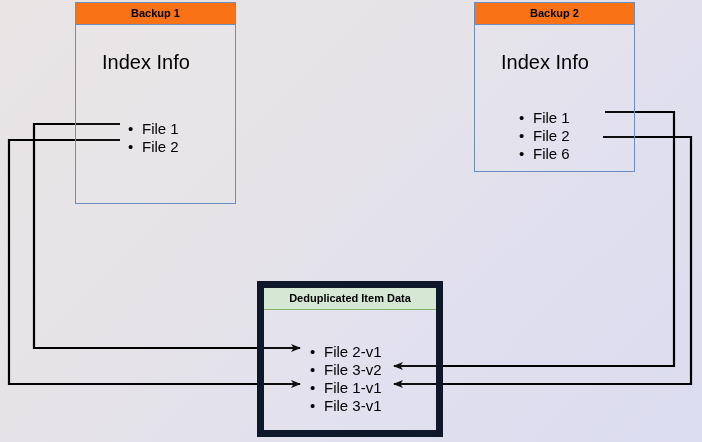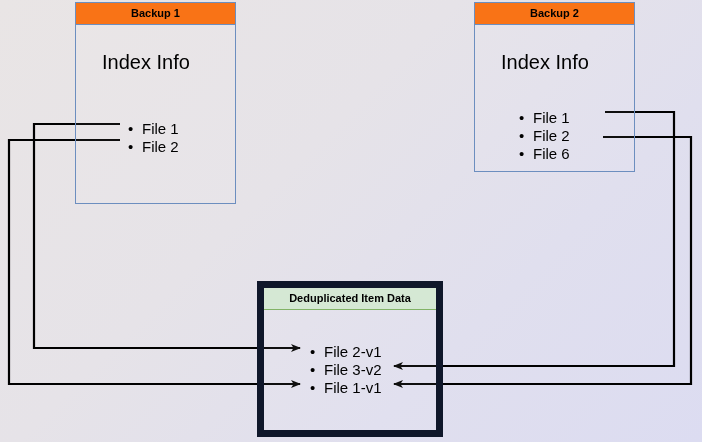--- a/index.html
+++ b/index.html
@@ -146,17 +146,18 @@
     </div>
   </div>
 
   <div class="node green" id="dedup" style="left:257px; top:281px; width:186px; height:156px;">
     <div class="hdr">Deduplicated Item Data</div>
     <div class="body">
       <ul class="file-list" id="dd-files">
         <li>File 2-v1</li>
         <li>File 3-v2</li>
         <li>File 1-v1</li>
+        <li>File 3-v1</li>
       </ul>
     </div>
   </div>
 
 </div>
 
 </body></html>

